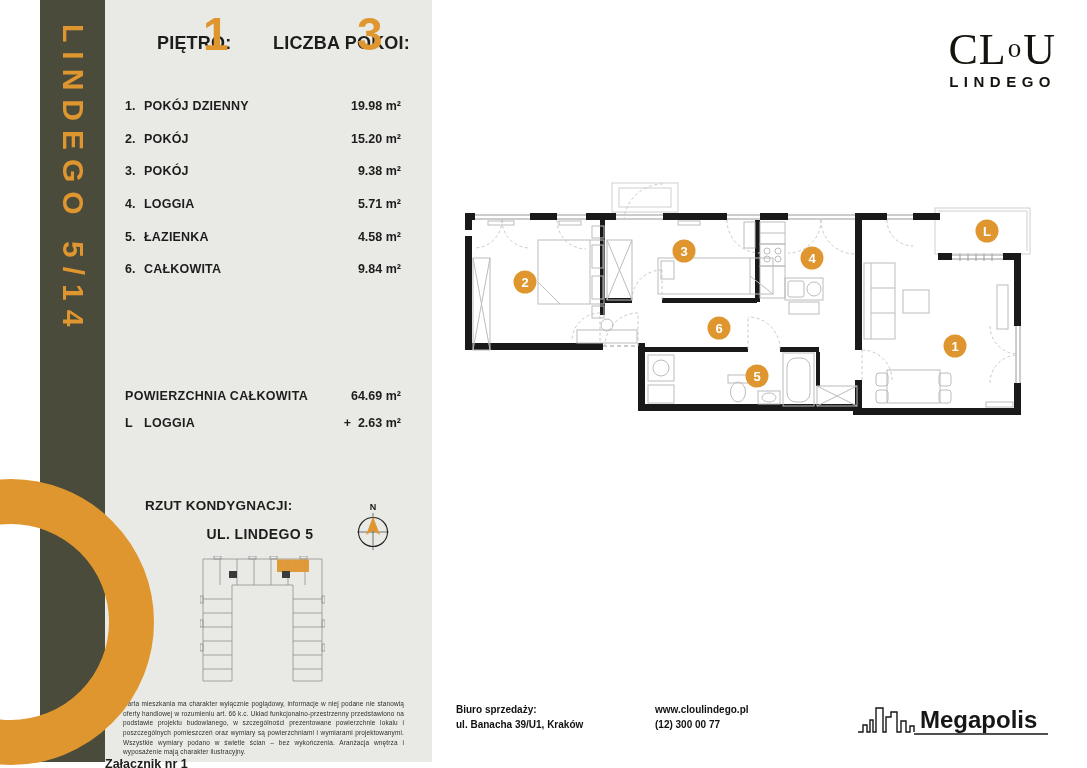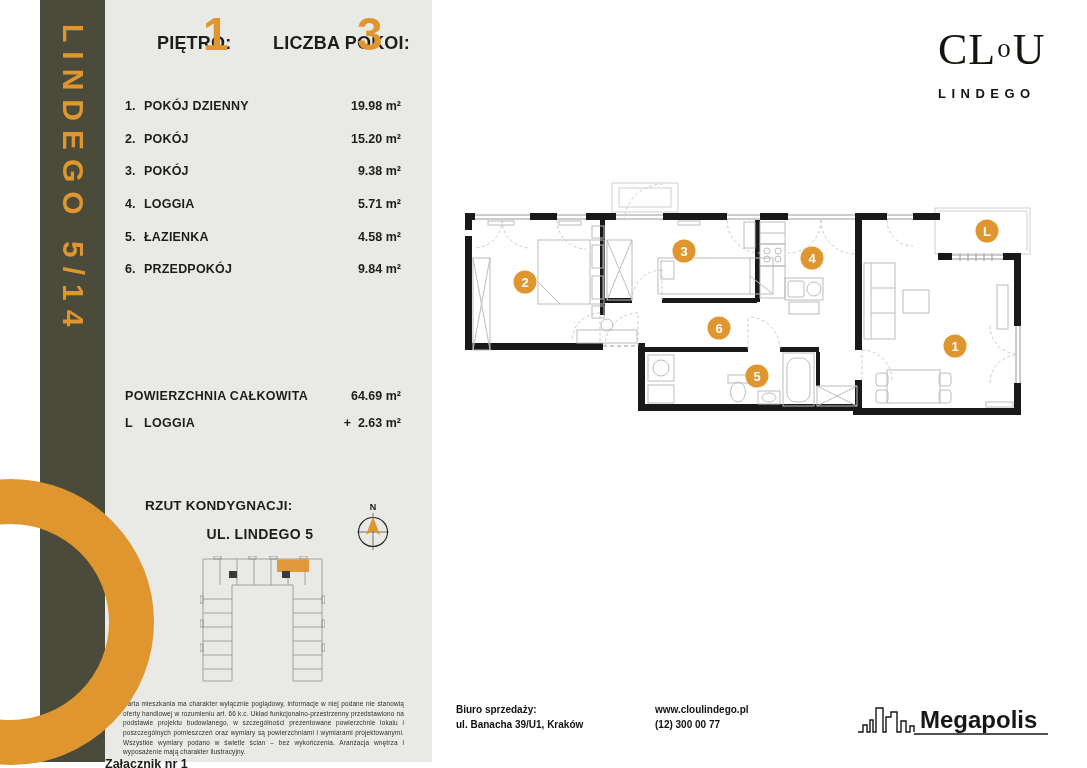--- a/index.html
+++ b/index.html
@@ -36,24 +36,24 @@
     font-size:14px;font-weight:700;letter-spacing:.4px;}
   .compass{position:absolute;left:246px;top:500px;}
   .bldg{position:absolute;left:95px;top:556px;}
 
   .fineprint{position:absolute;left:18px;top:699px;width:281px;font-size:6.45px;line-height:1.5;
     font-weight:500;color:#2e2e2c;text-align:justify;letter-spacing:.15px;}
   .attachment{position:absolute;left:0;top:757px;width:303px;text-align:left;
     font-size:12.5px;font-weight:700;}
 
   
-  .clou{position:absolute;left:938px;top:28px;width:118px;text-align:left;z-index:3;}
+  .clou{position:absolute;left:938px;top:28px;width:118px;text-align:right;z-index:3;}
   .clou-word{font-family:"Liberation Serif",serif;font-size:44px;line-height:1;color:#14140f;letter-spacing:1px;}
   .clou-o{font-size:27px;position:relative;top:-7px;margin:0 1px;}
-  .clou-sub{margin-top:14px;font-size:13px;font-weight:600;letter-spacing:5.5px;color:#14140f;}
+  .clou-sub{margin-top:1px;font-size:15px;font-weight:600;letter-spacing:5.5px;color:#14140f;}
 
   
   .plan{position:absolute;left:440px;top:178px;}
   .wall{fill:#191919;}
   .furn{stroke:#bcbcbc;stroke-width:1;fill:none;}
   .thin{stroke:#9a9a9a;stroke-width:1;fill:none;}
   .lite{stroke:#cfcfcf;stroke-width:1;fill:none;}
   .arc{stroke:#c9c9c9;stroke-width:1;fill:none;stroke-dasharray:3,2.5;}
   .badge{fill:#e0962f;}
   .badge-txt{fill:#ffffff;font-family:"Liberation Sans",sans-serif;font-size:13px;font-weight:700;text-anchor:middle;}
@@ -107,21 +107,21 @@
         <span class="lbl">LOGGIA</span>
         <span class="val">5.71 m²</span>
       </div>
       <div class="room-row">
         <span class="num">5.</span>
         <span class="lbl">ŁAZIENKA</span>
         <span class="val">4.58 m²</span>
       </div>
       <div class="room-row">
         <span class="num">6.</span>
-        <span class="lbl">PRZEDPOKÓJ</span>
+        <span class="lbl">CAŁKOWITA</span>
         <span class="val">9.84 m²</span>
       </div>
     </div>
 
     <div class="totals">
       <div class="tot-row">
         <span class="lbl">POWIERZCHNIA CAŁKOWITA</span>
         <span class="val">64.69 m²</span>
       </div>
       <div class="tot-row">

